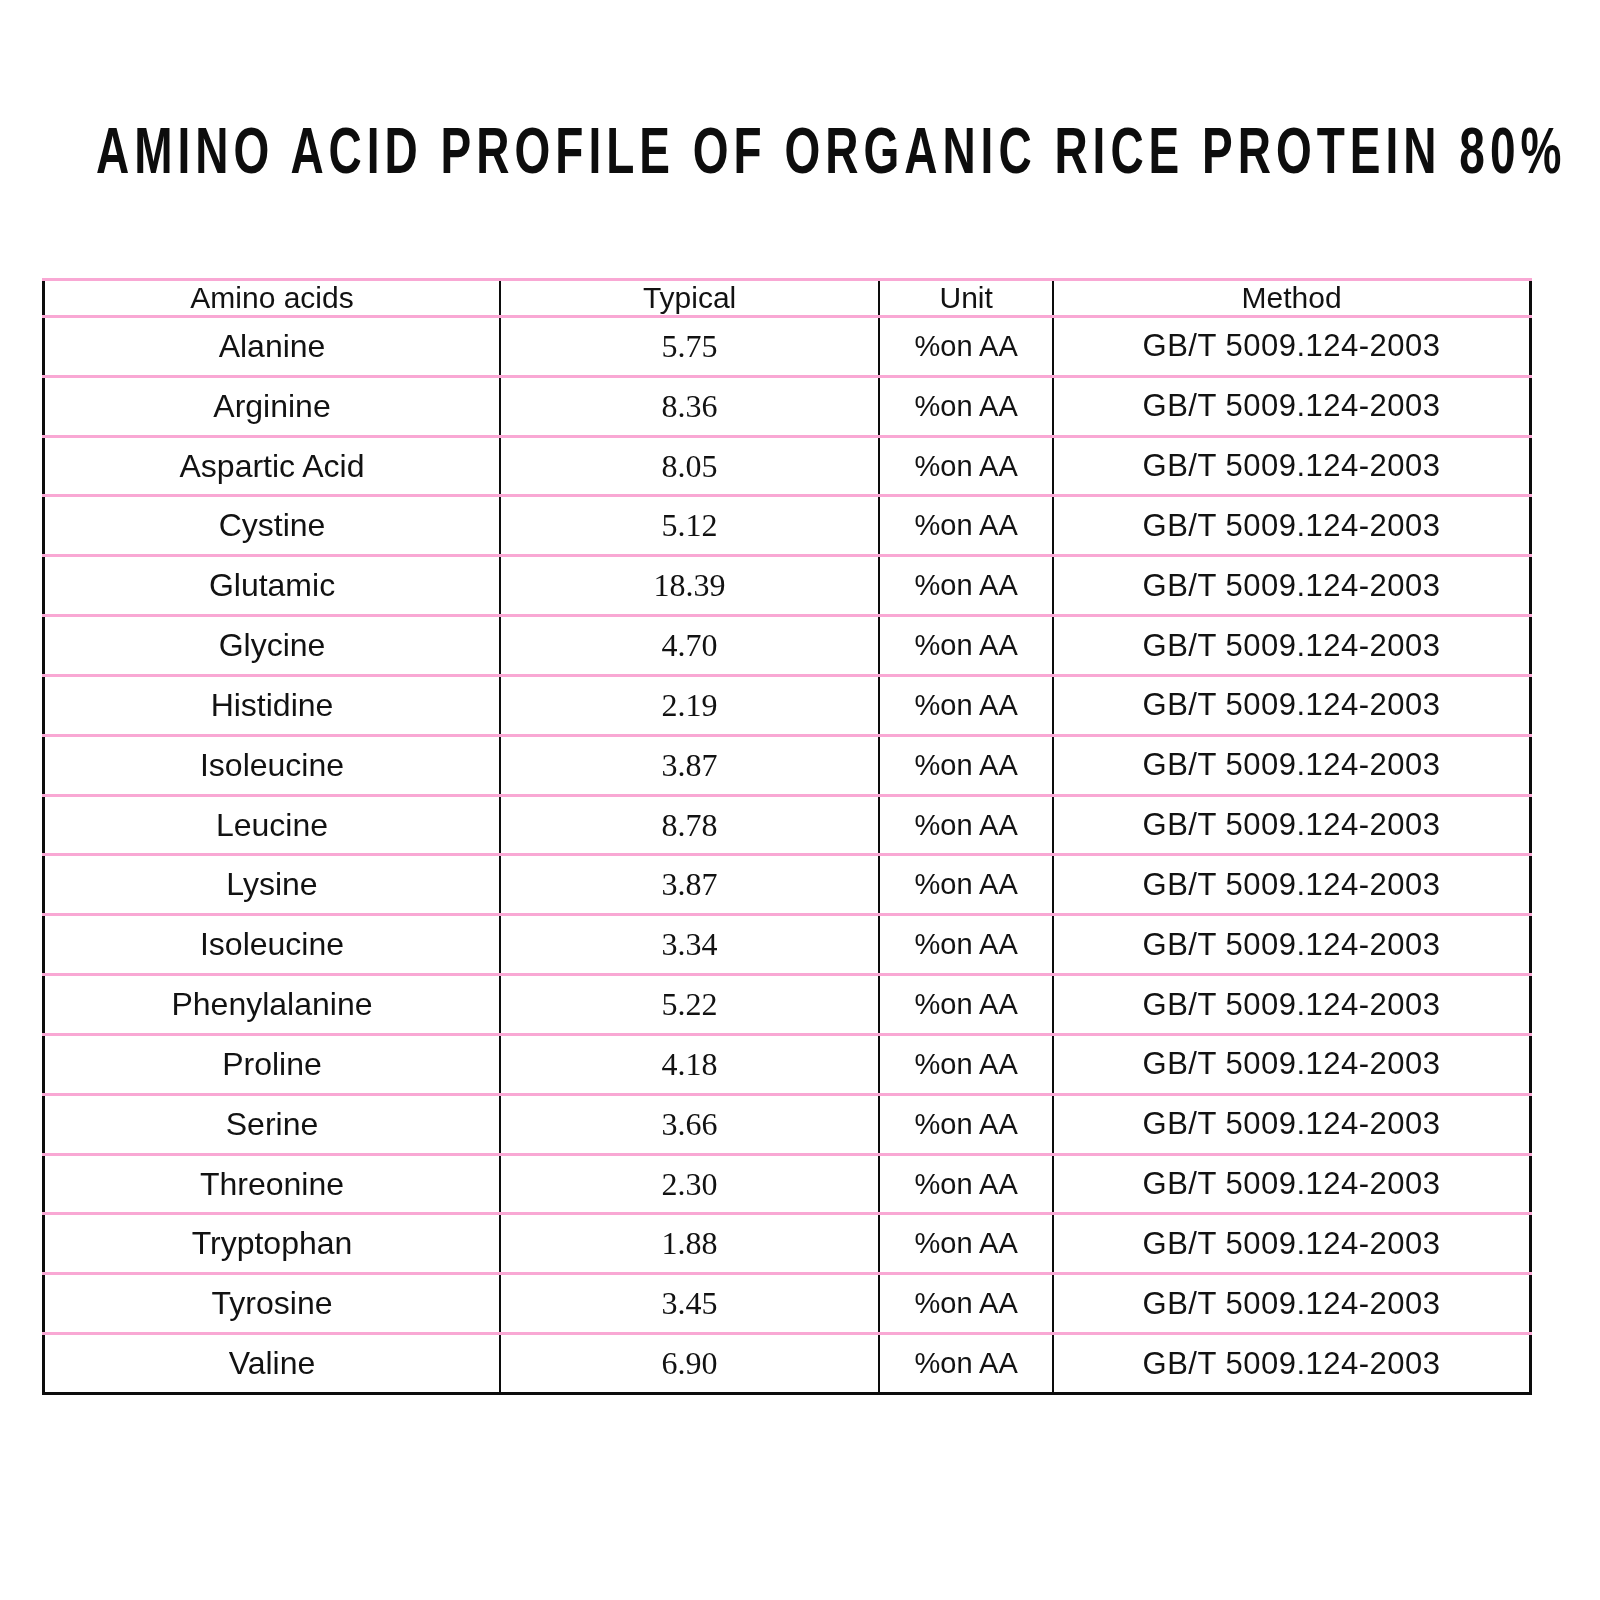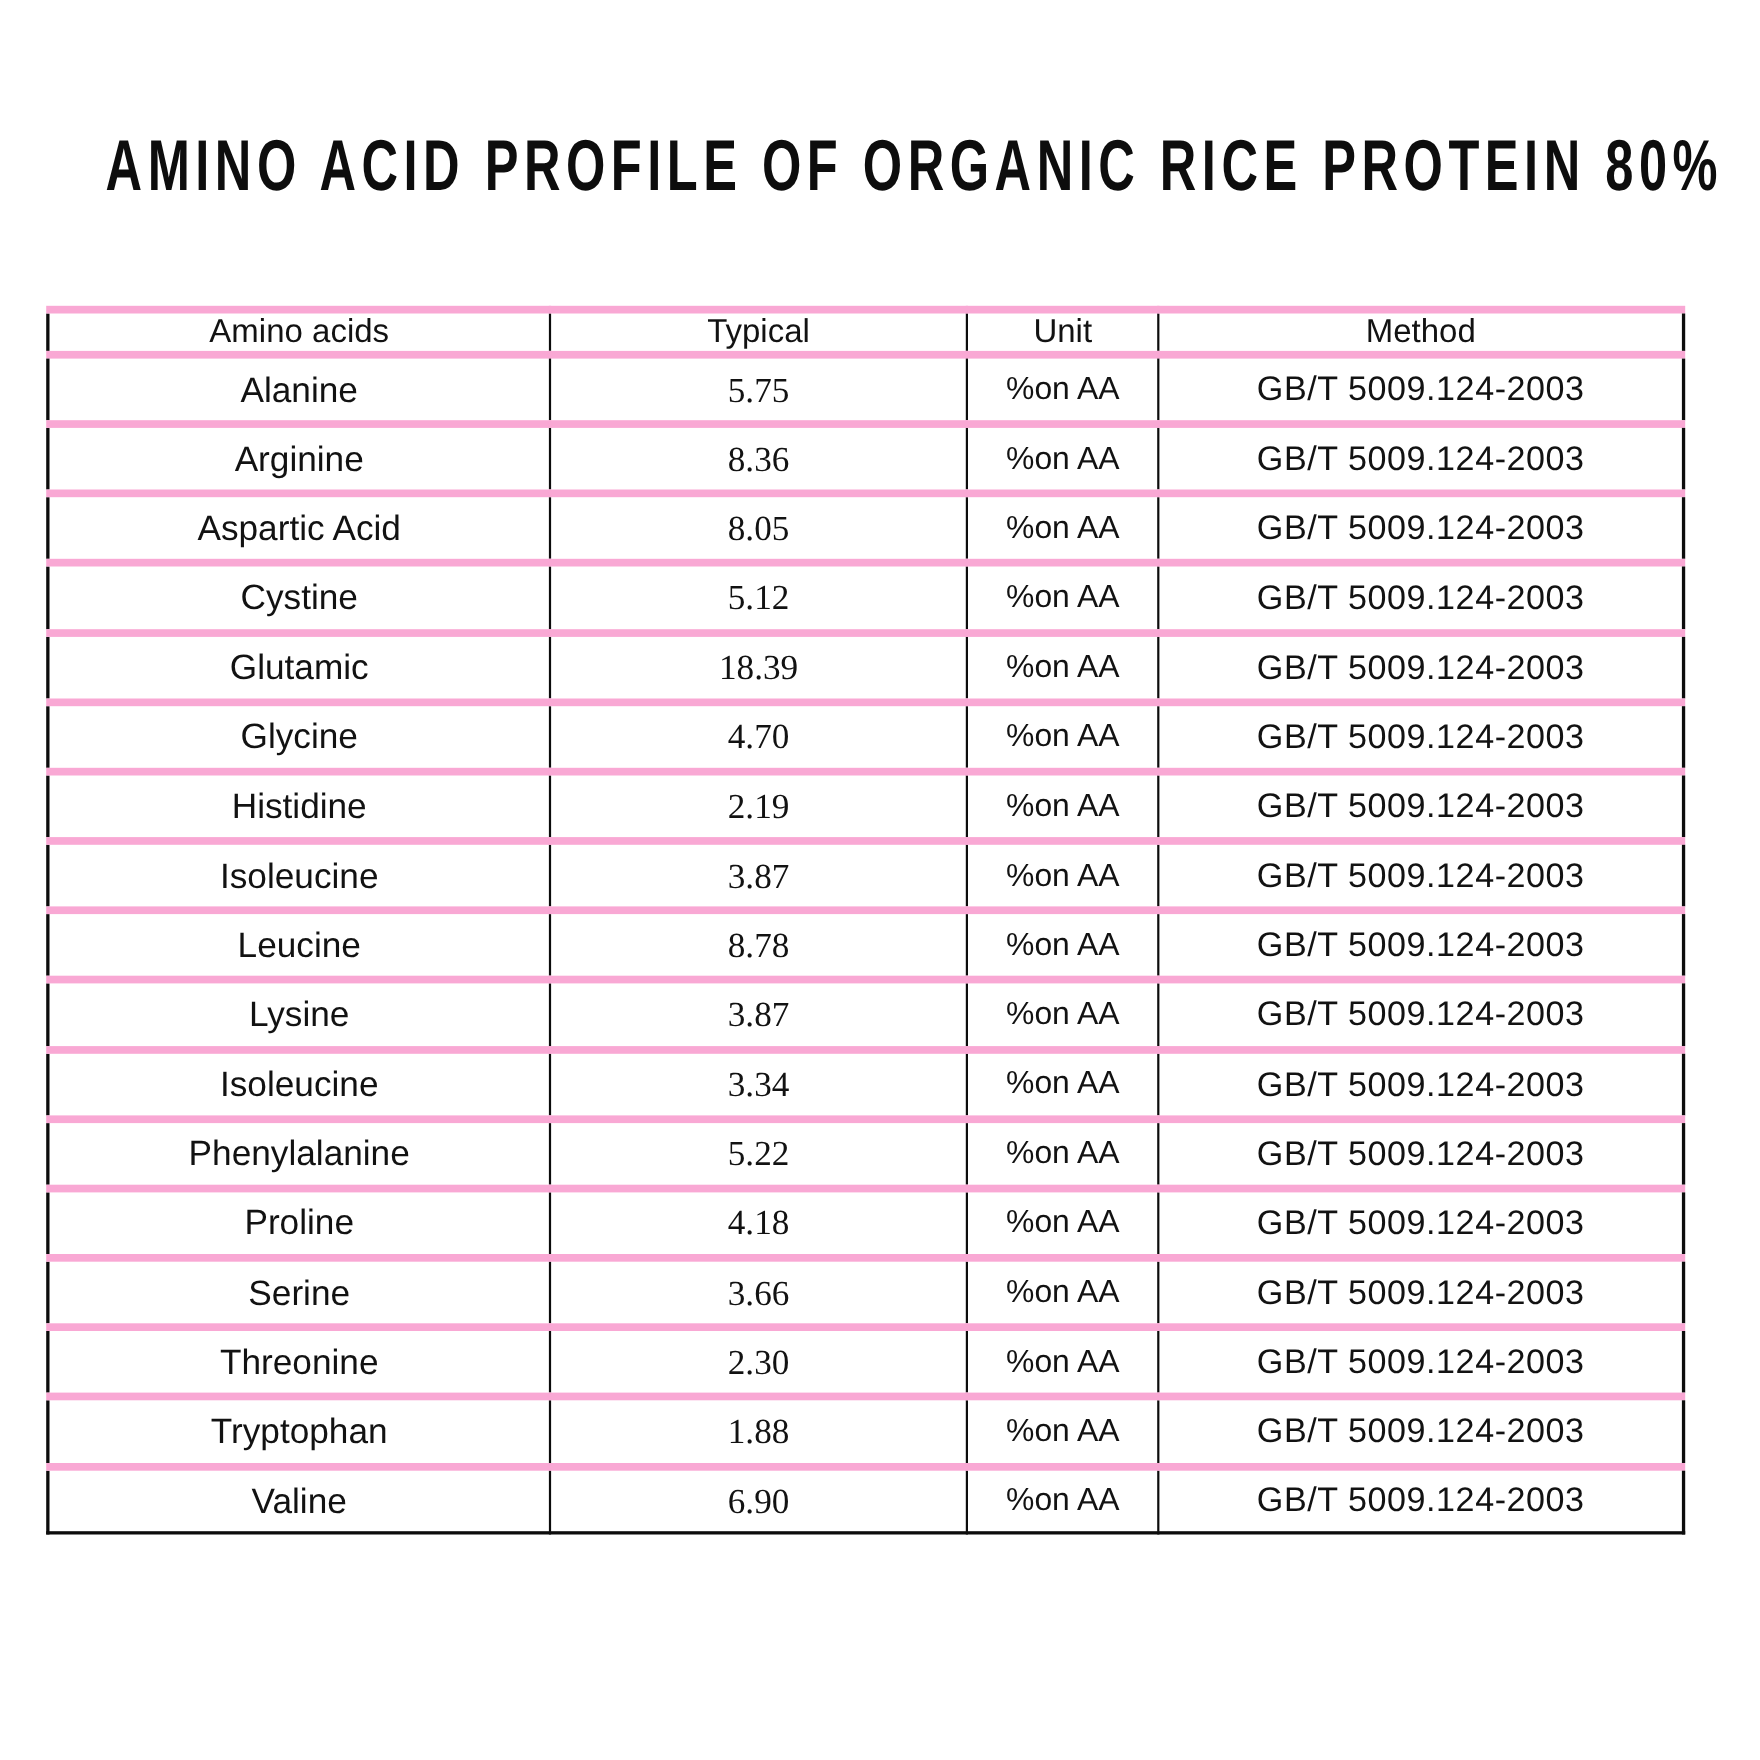--- a/index.html
+++ b/index.html
@@ -44,21 +44,21 @@
     text-align: center;
     vertical-align: middle;
     padding: 0;
     color: #121212;
     overflow: hidden;
   }
   table.aa-table {
     border: 3px solid #0c0c0c;
   }
   table.aa-table tr {
-    border-top: 7px solid #f9a8d4;
+    border-top: 3px solid #f9a8d4;
   }
   col.c-name   { width: 30.7%; }
   col.c-typical{ width: 25.5%; }
   col.c-unit   { width: 11.7%; }
   col.c-method { width: 32.1%; }
   th.hdr {
     font-family: "Liberation Sans", sans-serif;
     font-weight: 400;
     font-size: 30px;
   }
@@ -193,20 +193,26 @@
           <td class="col-unit">%on AA</td>
           <td class="col-method">GB/T 5009.124-2003</td>
         </tr>
         <tr>
           <td class="col-name">Tryptophan</td>
           <td class="col-typical">1.88</td>
           <td class="col-unit">%on AA</td>
           <td class="col-method">GB/T 5009.124-2003</td>
         </tr>
         <tr>
+          <td class="col-name">Tyrosine</td>
+          <td class="col-typical">3.45</td>
+          <td class="col-unit">%on AA</td>
+          <td class="col-method">GB/T 5009.124-2003</td>
+        </tr>
+        <tr>
           <td class="col-name">Valine</td>
           <td class="col-typical">6.90</td>
           <td class="col-unit">%on AA</td>
           <td class="col-method">GB/T 5009.124-2003</td>
         </tr>
       </tbody>
   </table>
 
 </div>
 

